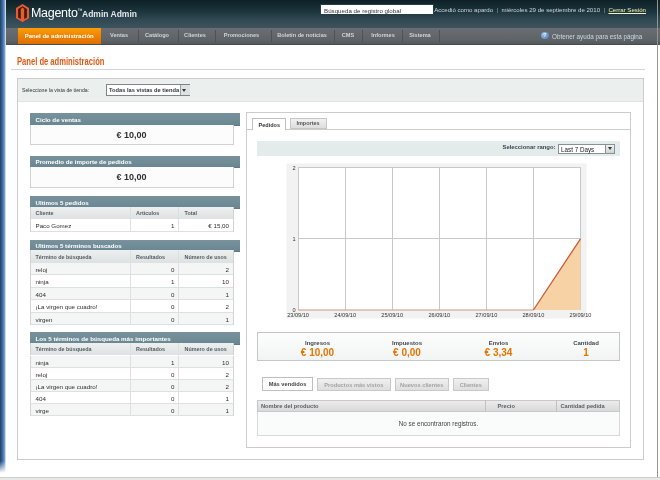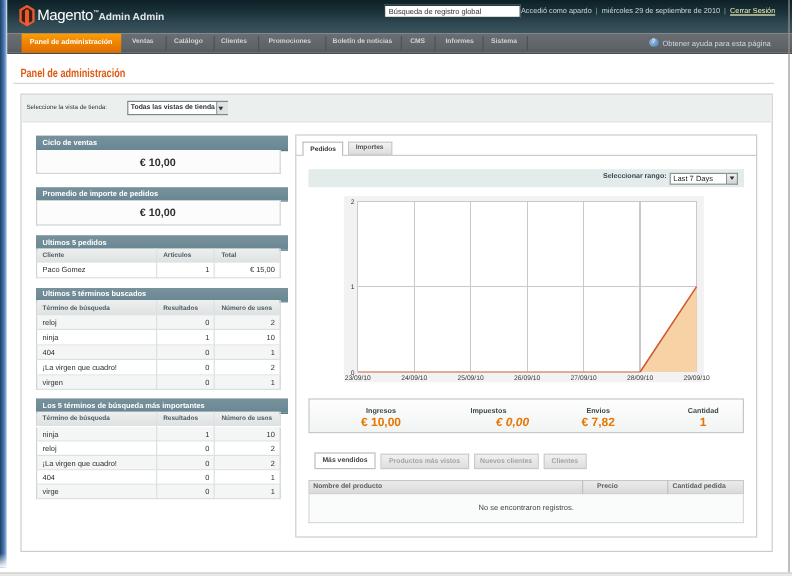--- a/index.html
+++ b/index.html
@@ -214,23 +214,23 @@
       <text x="205.4" y="154" text-anchor="middle">27/09/10</text>
       <text x="252.4" y="154" text-anchor="middle">28/09/10</text>
       <text x="299.5" y="154" text-anchor="middle">29/09/10</text>
     </g>
   </svg>
 
   <div class="abs" style="left:257px;top:332px;width:363px;height:29px;border:1px solid #c3c7c8;background:linear-gradient(180deg,#fdfdfd,#f2f4f4);box-sizing:border-box;"></div>
   <div class="stl" style="left:272.5px;">Ingresos</div>
   <div class="stv" style="left:272.5px;">€ 10,00</div>
   <div class="stl" style="left:362px;">Impuestos</div>
-  <div class="stv" style="left:382px;font-style:italic;">€ 0,00</div>
+  <div class="stv" style="left:362px;">€ 0,00</div>
   <div class="stl" style="left:453.5px;">Envios</div>
-  <div class="stv" style="left:453.5px;">€ 7,82</div>
+  <div class="stv" style="left:453.5px;">€ 3,34</div>
   <div class="stl" style="left:541px;">Cantidad</div>
   <div class="stv" style="left:541px;">1</div>
 
   <div class="abs" style="left:262px;top:377.3px;width:51px;height:13.7px;background:#fff;border:1px solid #bfbfbf;color:#444;font-size:5.7px;font-weight:bold;text-align:center;line-height:13.7px;box-sizing:border-box;">Más vendidos</div>
   <div class="btab" style="left:316.5px;width:74.5px;">Productos más vistos</div>
   <div class="btab" style="left:394.5px;width:54.5px;">Nuevos clientes</div>
   <div class="btab" style="left:453px;width:35.5px;">Clientes</div>
 
   <div class="abs" style="left:257px;top:399.5px;width:363px;height:12px;background:linear-gradient(180deg,#ececec,#d9d9d9);border:1px solid #c8c8c8;box-sizing:border-box;"></div>
   <div class="abs b" style="left:261px;top:402.8px;font-size:5.7px;color:#585f63;">Nombre del producto</div>

